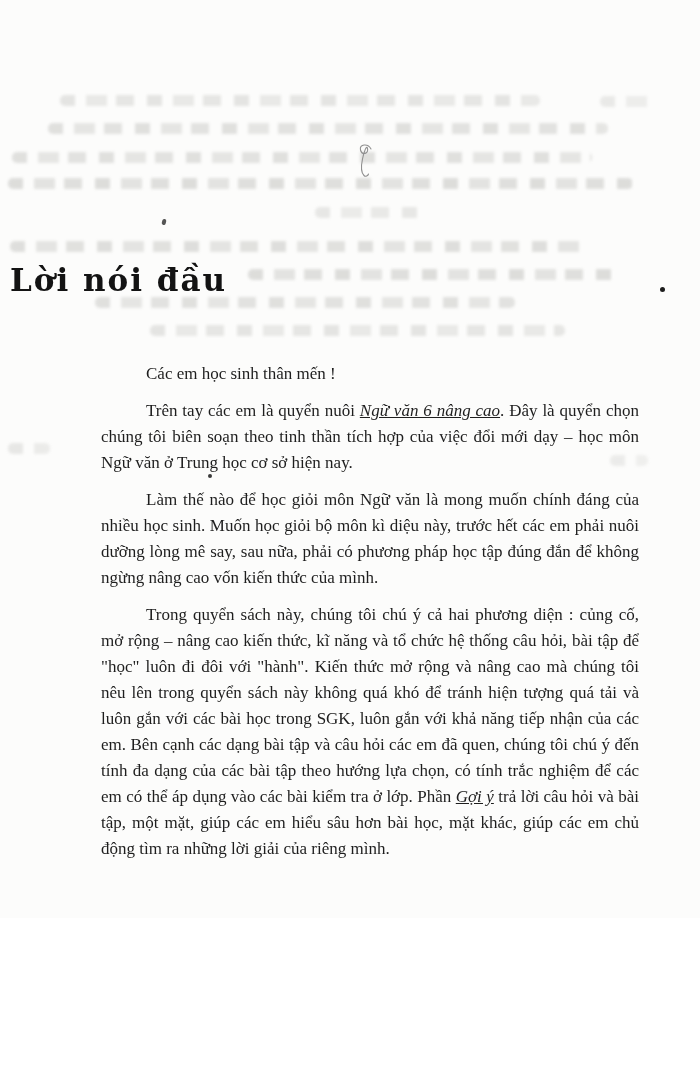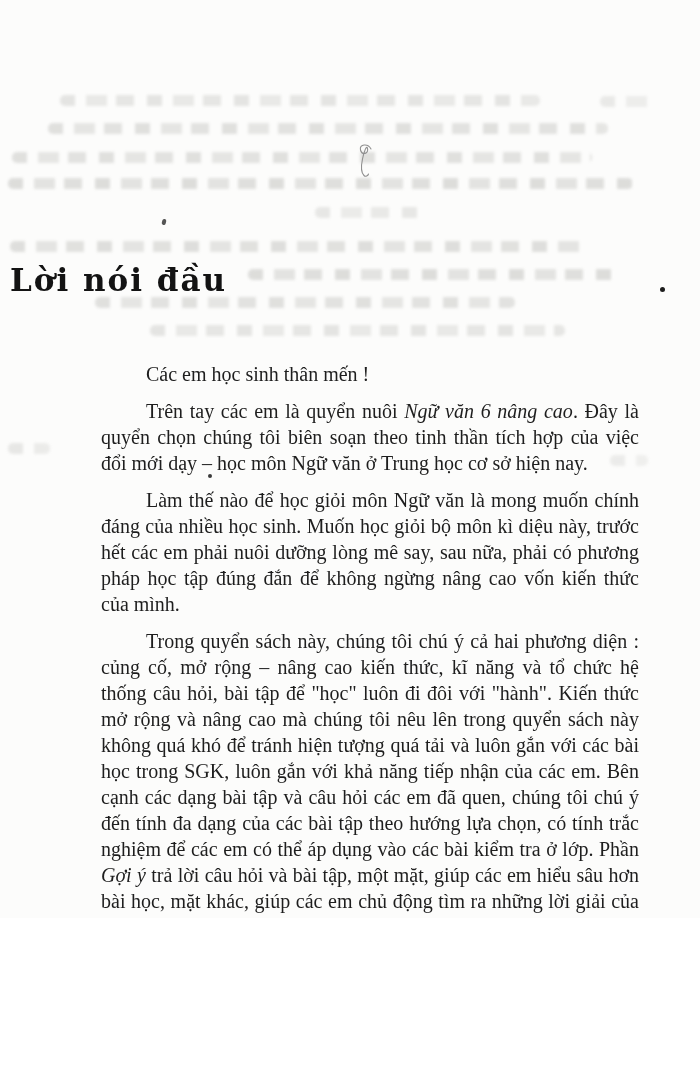--- a/index.html
+++ b/index.html
@@ -20,25 +20,25 @@
       #b9b9b5 56px 74px, transparent 74px 87px);
   }
   .heading{
     position:absolute;left:10px;top:263px;margin:0;
     font-family:"DejaVu Serif",serif;font-weight:700;
     font-size:31px;line-height:1.1;letter-spacing:2px;
     color:#131313;
   }
   .bodytext{
     position:absolute;left:101px;top:361px;width:538px;
-    font-size:20px;line-height:26px;color:var(--ink,#1e1e1e);
+    font-size:17px;line-height:26px;color:var(--ink,#1e1e1e);
     text-align:justify;
   }
   .bodytext p{margin:0 0 11px 0;text-indent:45px;}
-  .bodytext em{font-style:italic;}
+  .bodytext em{font-style:italic;text-decoration:underline;}
   .wm{
     position:absolute;line-height:1;white-space:nowrap;
     color:transparent;
     -webkit-text-stroke:1.1px var(--wm,#c3c3c3);
   }
   .wm-main{
     left:148px;top:944px;font-size:86px;letter-spacing:1px;
     font-family:Liberation Sans, sans-serif;
   }
   .wm-sub{

